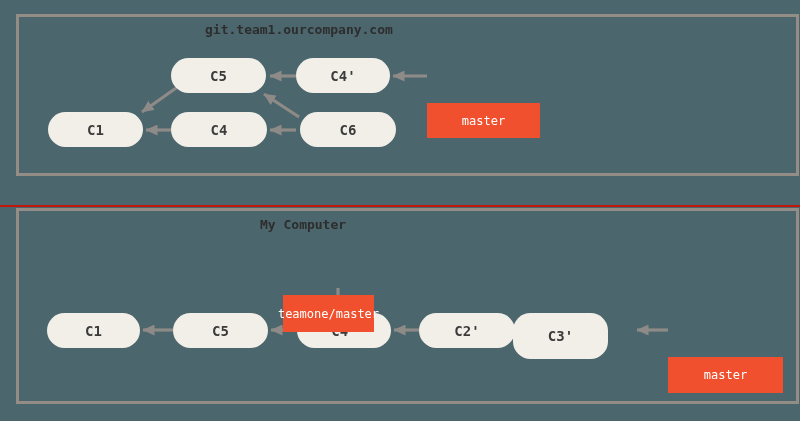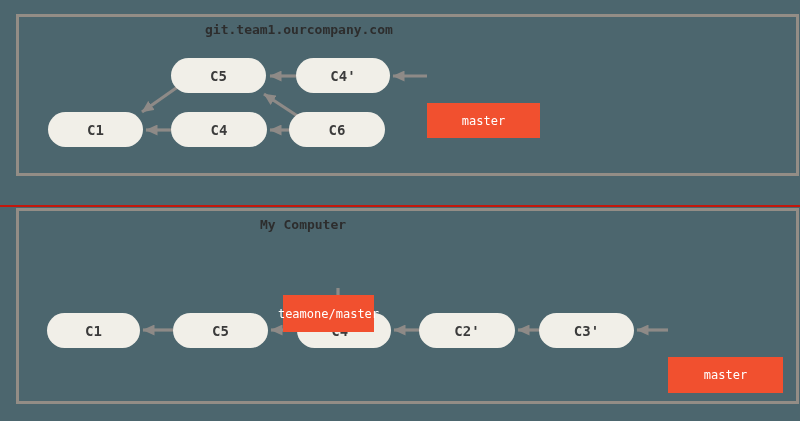--- a/index.html
+++ b/index.html
@@ -82,26 +82,26 @@
         <line class="edge-line" x1="668" y1="330" x2="637" y2="330" marker-end="url(#arrowhead)"></line>
         <line class="edge-line" x1="338" y1="288" x2="338" y2="310" marker-end="url(#arrowhead)"></line>
       </g>
   </svg>
 
   <div id="nodes-layer">
       <div class="node" style="left: 171px; top: 58px; width: 95px; height: 35px;">C5</div>
       <div class="node" style="left: 296px; top: 58px; width: 94px; height: 35px;">C4'</div>
       <div class="node" style="left: 48px; top: 112px; width: 95px; height: 35px;">C1</div>
       <div class="node" style="left: 171px; top: 112px; width: 96px; height: 35px;">C4</div>
-      <div class="node" style="left: 289px; top: 112px; width: 96px; height: 35px;">C6</div>
+      <div class="node" style="left: 300px; top: 112px; width: 96px; height: 35px;">C6</div>
       <div class="node" style="left: 47px; top: 313px; width: 93px; height: 35px;">C1</div>
       <div class="node" style="left: 173px; top: 313px; width: 95px; height: 35px;">C5</div>
       <div class="node" style="left: 297px; top: 313px; width: 94px; height: 35px;">C4'</div>
       <div class="node" style="left: 419px; top: 313px; width: 96px; height: 35px;">C2'</div>
-      <div class="node" style="left: 539px; top: 313px; width: 95px; height: 35px;">C3'</div>
+      <div class="node" style="left: 513px; top: 313px; width: 95px; height: 46px;">C3'</div>
       <div class="ref" style="left: 427px; top: 59px; width: 113px; height: 35px;">master</div>
       <div class="ref" style="left: 283px; top: 251px; width: 91px; height: 37px;">teamone/master</div>
       <div class="ref" style="left: 668px; top: 313px; width: 115px; height: 36px;">master</div>
     </div>
 
   <span class="panel-title" id="ptitle-0" style="left: 205px; top: 22px;">git.team1.ourcompany.com</span>
   <span class="panel-title" id="ptitle-1" style="left: 253px; top: 217px; margin-left: 7px;">My Computer</span>
 
   <div class="divider" id="divider" style="top: 205px; height: 2px;"></div>
 </div>

